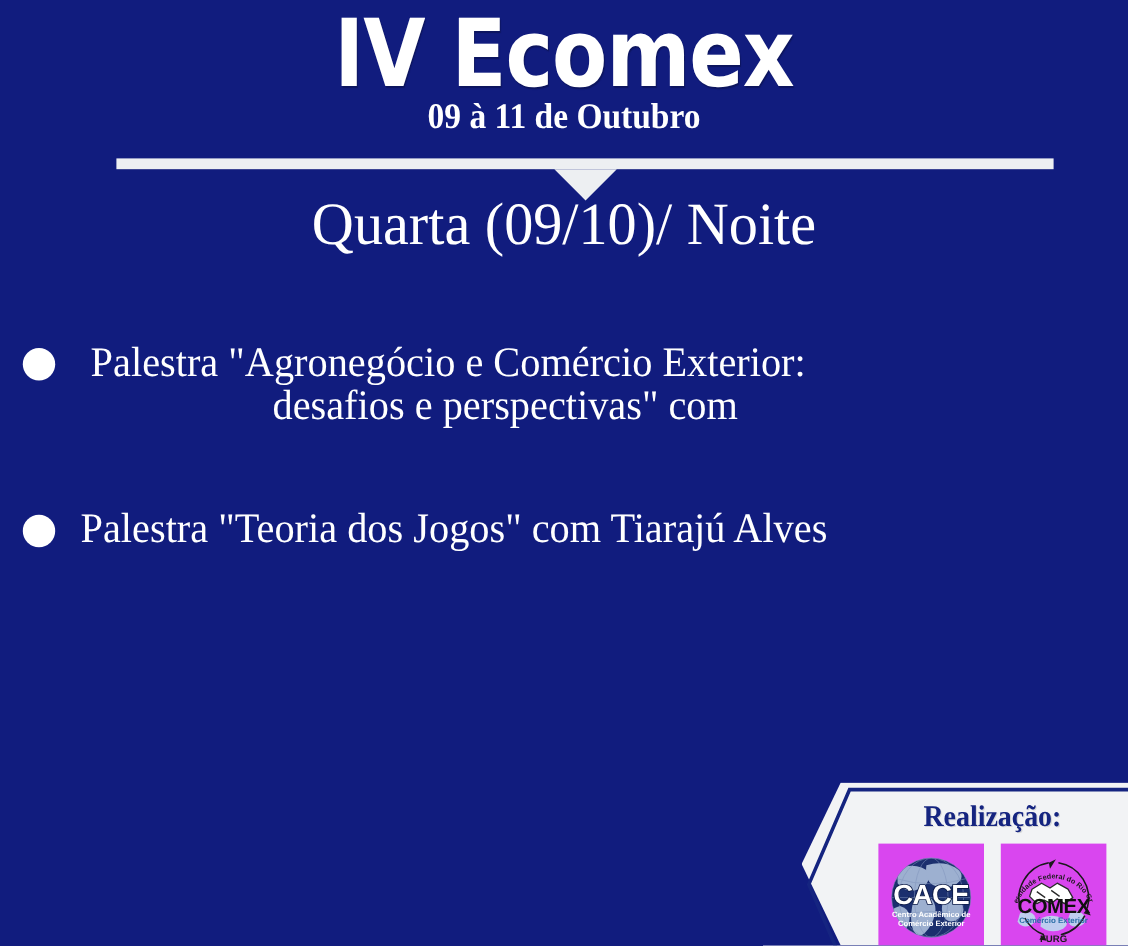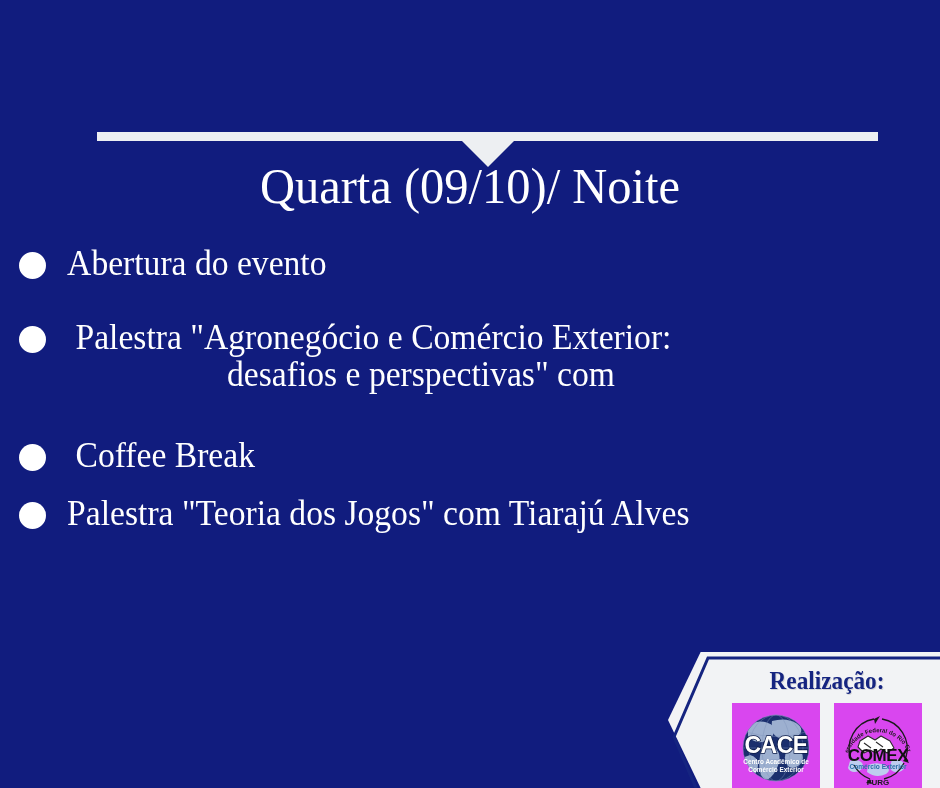--- a/index.html
+++ b/index.html
@@ -196,52 +196,48 @@
     display: block;
     width: 88px;
     height: 88px;
   }
 </style>
 </head>
 <body>
 
 <div id="poster">
 
+  <div id="header">
+    <h1 id="event-title">IV Ecomex</h1>
+    <div id="event-dates">09 à 11 de Outubro</div>
+  </div>
 
   <div id="divider-wrap">
     <div id="divider-bar"></div>
     <div id="divider-pointer"></div>
   </div>
 
   <h2 id="session-heading">Quarta (09/10)/ Noite</h2>
 
   <div id="agenda">
 
-    <div class="agenda-item">
-      <div class="bullet"></div>
-      <div class="agenda-text">Abertura do evento</div>
-    </div>
 
     <div class="gap-md"></div>
 
     <div class="agenda-item">
       <div class="bullet"></div>
       <div class="agenda-text"> Palestra "Agronegócio e Comércio Exterior:</div>
     </div>
     <div class="agenda-item">
       <div class="bullet spacer"></div>
       <div class="agenda-text centered">desafios e perspectivas" com</div>
     </div>
 
     <div class="gap-lg"></div>
 
-    <div class="agenda-item">
-      <div class="bullet"></div>
-      <div class="agenda-text"> Coffee Break</div>
-    </div>
 
     <div class="gap-sm"></div>
 
     <div class="agenda-item">
       <div class="bullet"></div>
       <div class="agenda-text">Palestra "Teoria dos Jogos" com Tiarajú Alves</div>
     </div>
 
   </div>
 

